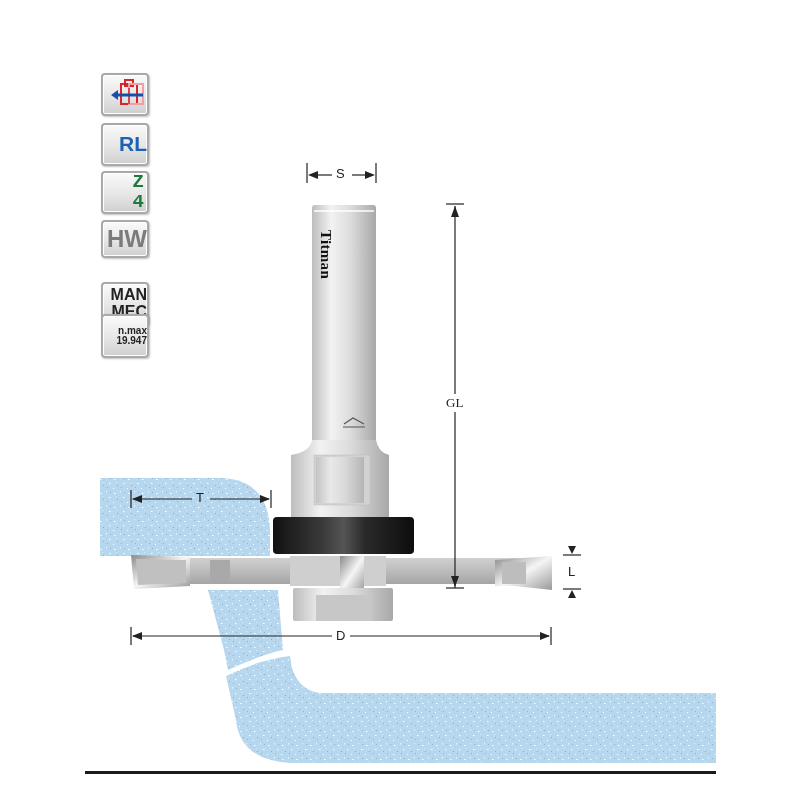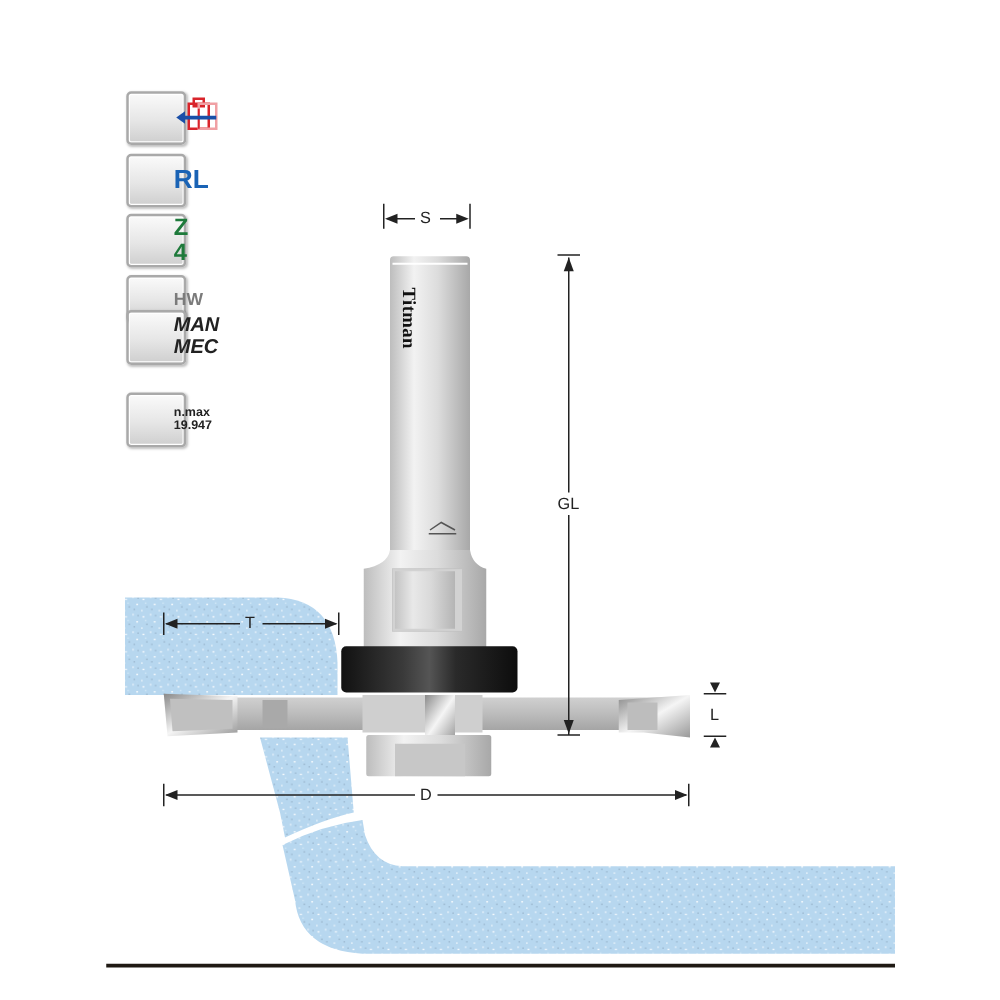--- a/index.html
+++ b/index.html
@@ -1,28 +1,28 @@
 <!DOCTYPE html>
 <html><head>
   <meta charset="utf-8">
   <style>
     html, body { margin: 0; padding: 0; background: #ffffff; }
     body { width: 800px; height: 800px; position: relative; overflow: hidden; font-family: "Liberation Sans", sans-serif; }
     .badge {
       position: absolute; left: 101px; width: 48px; border: 2px solid #a9a9a9; border-radius: 4px;
       background: linear-gradient(180deg, #fafafa 0%, #e6e6e6 55%, #cfcfcf 100%);
       box-shadow: inset 0 0 0 1px #ffffff, 1px 1px 2px rgba(0,0,0,0.25);
-      display: flex; align-items: flex-start; justify-content: center; flex-direction: column;
+      display: flex; align-items: flex-end; justify-content: center; flex-direction: column;
       box-sizing: border-box; font-weight: bold; line-height: 1.05; padding-left: 36px;
     }
     .b1 { top: 73px; height: 43px; }
     .b2 { top: 123px; height: 43px; color: #1a63b5; font-size: 21px; }
-    .b3 { top: 171px; height: 43px; color: #1e7a3b; font-size: 19px; letter-spacing: 3px; }
-    .b4 { top: 220px; height: 38px; color: #7b7b7b; font-size: 14px; }
-    .b5 { top: 248px; height: 44px; color: #222; font-size: 16px; font-style: italic; }
+    .b3 { top: 171px; height: 43px; color: #1e7a3b; font-size: 19px; letter-spacing: 3px; font-family: Liberation Mono, monospace; }
+    .b4 { top: 220px; height: 38px; color: #7b7b7b; font-size: 24px; }
+    .b5 { top: 282px; height: 44px; color: #222; font-size: 16px; }
     .b6 { top: 314px; height: 44px; color: #222; font-size: 10px; }
     svg.diagram { position: absolute; left: 0; top: 0; }
     .lbl { position: absolute; font-size: 13px; color: #222; background: #fff; padding: 0 2px; line-height: 14px; }
     .lbl.nobg { background: transparent; }
     .brand { position: absolute; left: 334px; top: 230px; transform: rotate(90deg); transform-origin: left top; font-weight: bold; font-size: 15px; color: #111; font-family: "Liberation Serif", serif; letter-spacing: 0.3px; }
   </style>
 </head>
 <body>
 
 <div class="badge b1">
@@ -165,16 +165,16 @@
     <polygon points="132,636 142,632 142,640" stroke="none"></polygon>
     <polygon points="550,636 540,632 540,640" stroke="none"></polygon>
   </g>
 
   <rect x="85" y="771" width="631" height="3" fill="#1f1a14"></rect>
 </svg>
 
 <div class="brand">Titman</div>
 
 <span class="lbl" style="left:334px; top:167px;">S</span>
-<span class="lbl" style="left:444px; top:396px;">GL</span>
+<span class="lbl" style="left:444px; top:396px;font-family:Liberation Serif, serif;">GL</span>
 <span class="lbl nobg" style="left:194px; top:491px;">T</span>
 <span class="lbl" style="left:566px; top:565px;">L</span>
 <span class="lbl" style="left:334px; top:629px;">D</span>
 
 </body></html>

